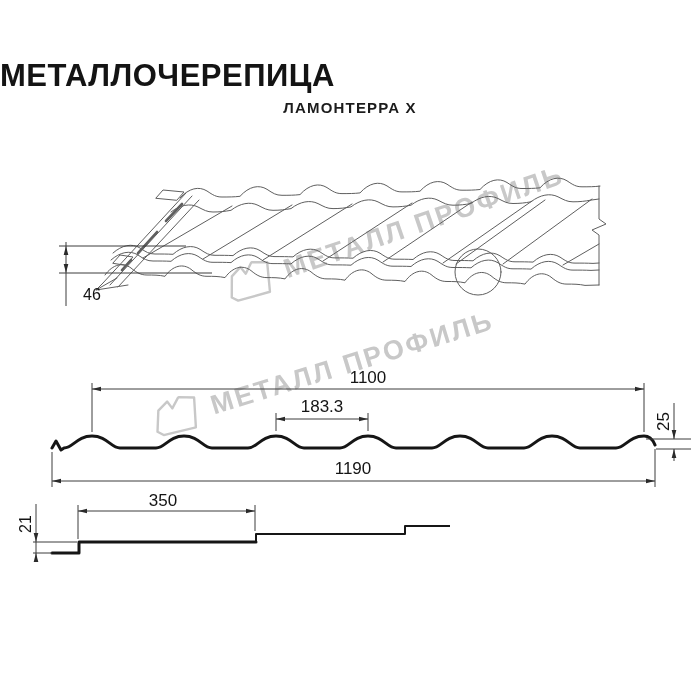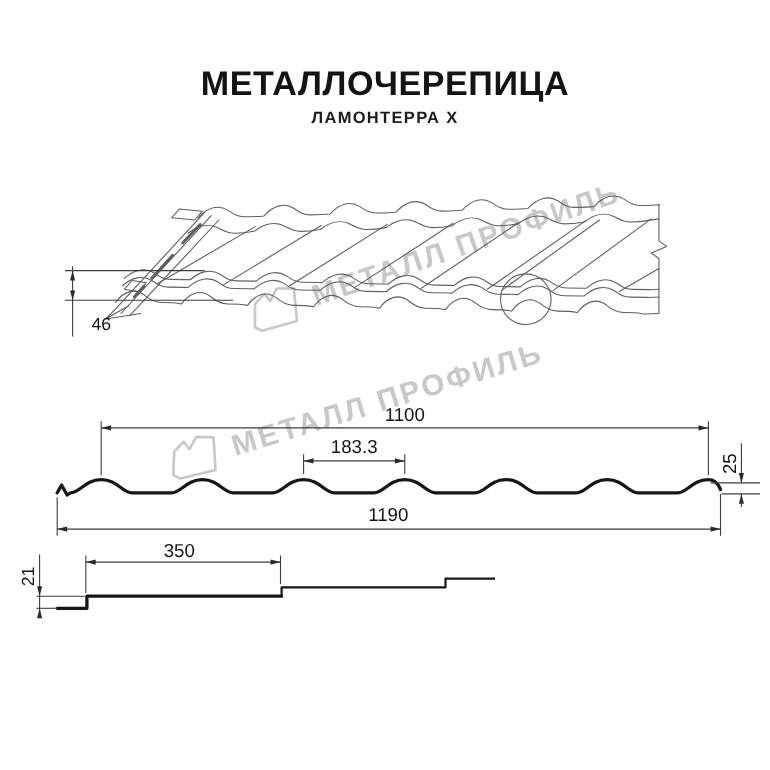--- a/index.html
+++ b/index.html
@@ -1,18 +1,18 @@
 <!DOCTYPE html>
 <html><head>
 <meta charset="utf-8">
 <style>
   html,body{margin:0;padding:0;background:#ffffff;}
   .page{position:relative;width:700px;height:700px;background:#ffffff;overflow:hidden;
         font-family:"Liberation Sans",sans-serif;}
-  .title{position:absolute;top:60px;left:0;width:700px;text-align:center;
+  .title{position:absolute;top:60px;left:0;width:700px;
          font-size:31px;font-weight:bold;letter-spacing:0.5px;color:#141414;line-height:1;}
   .subtitle{position:absolute;top:100px;left:0;width:700px;text-align:center;
             font-size:15px;font-weight:bold;letter-spacing:1.2px;color:#1c1c1c;line-height:1;}
   .watermark{position:absolute;display:flex;align-items:center;gap:10px;
              color:#c8c8c8;font-weight:bold;font-size:27px;letter-spacing:2.5px;
              white-space:nowrap;transform-origin:0 50%;}
   .wm1{left:226px;top:268px;height:44px;transform:rotate(-19deg);}
   .wm2{left:152px;top:402px;height:44px;transform:rotate(-17deg);}
   .wm-logo{flex:0 0 auto;}
   svg.drawing{position:absolute;left:0;top:0;}

